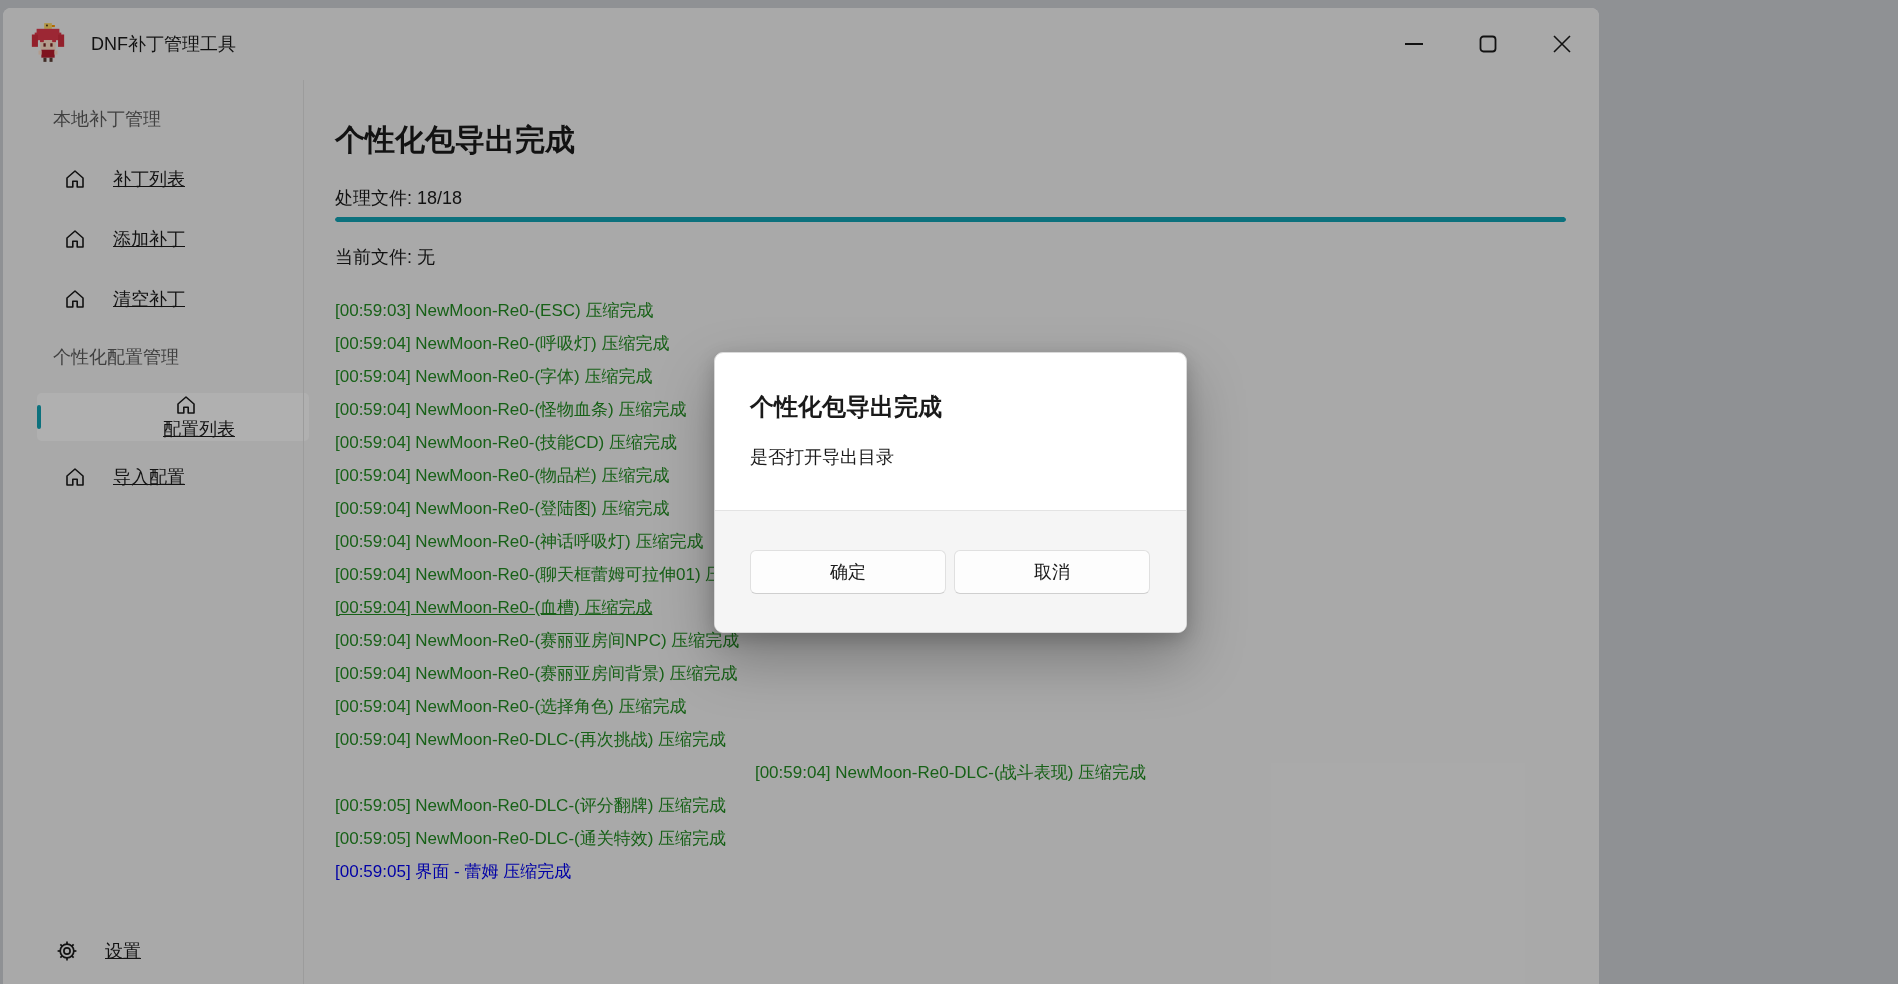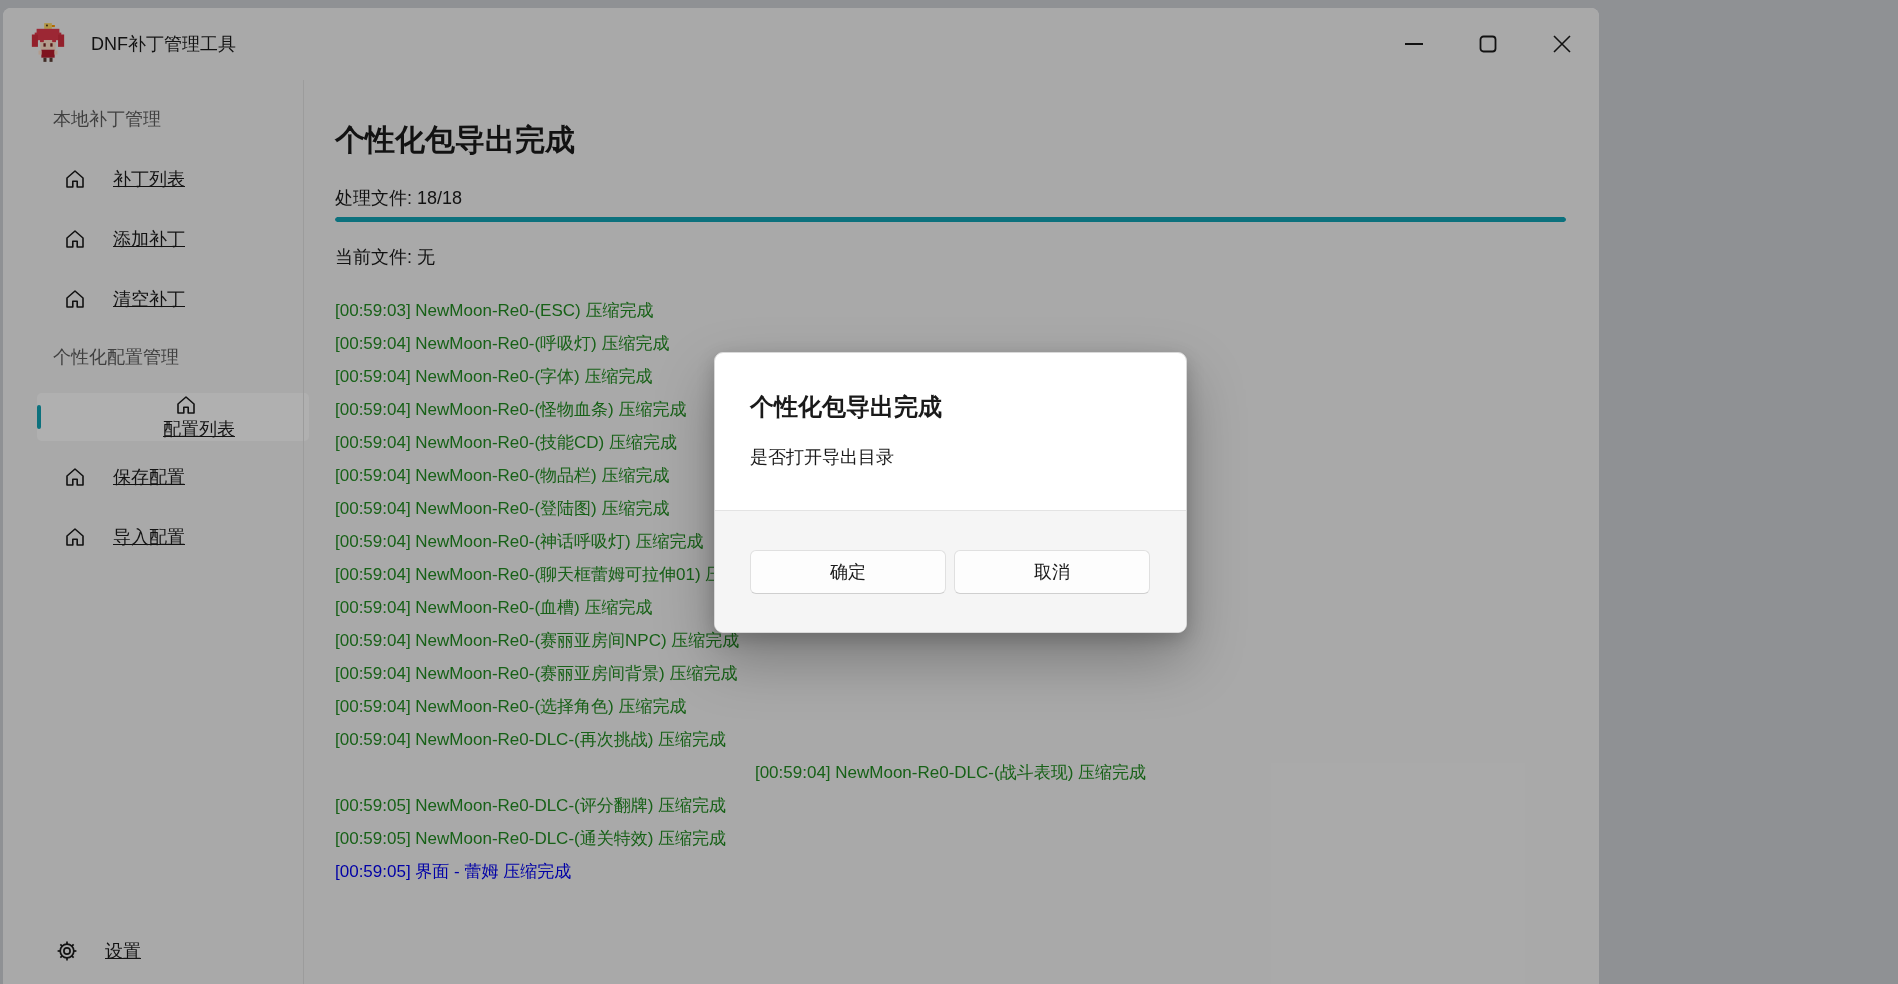--- a/index.html
+++ b/index.html
@@ -164,26 +164,20 @@
       <div class="nav-item selected">
         <svg class="house" viewBox="0 0 24 24">
             <use href="#house"></use>
           </svg>
         <span class="nav-label">配置列表</span>
       </div>
       <div class="nav-item">
         <svg class="house" viewBox="0 0 24 24">
             <use href="#house"></use>
           </svg>
-        <span class="nav-label">保存配置</span>
-      </div>
-      <div class="nav-item">
-        <svg class="house" viewBox="0 0 24 24">
-            <use href="#house"></use>
-          </svg>
         <span class="nav-label">导入配置</span>
       </div>
 
       <div class="sidebar-footer">
         <div class="nav-item" style="margin-bottom:0;">
           <svg class="house" viewBox="0 0 24 24">
               <use href="#gear"></use>
             </svg>
           <span class="nav-label">设置</span>
         </div>
@@ -202,21 +196,21 @@
       <div class="log-list">
           <div class="log-entry" style="color: rgb(34, 139, 34);">[00:59:03] NewMoon-Re0-(ESC) 压缩完成</div>
           <div class="log-entry" style="color: rgb(34, 139, 34);">[00:59:04] NewMoon-Re0-(呼吸灯) 压缩完成</div>
           <div class="log-entry" style="color: rgb(34, 139, 34);">[00:59:04] NewMoon-Re0-(字体) 压缩完成</div>
           <div class="log-entry" style="color: rgb(34, 139, 34);">[00:59:04] NewMoon-Re0-(怪物血条) 压缩完成</div>
           <div class="log-entry" style="color: rgb(34, 139, 34);">[00:59:04] NewMoon-Re0-(技能CD) 压缩完成</div>
           <div class="log-entry" style="color: rgb(34, 139, 34);">[00:59:04] NewMoon-Re0-(物品栏) 压缩完成</div>
           <div class="log-entry" style="color: rgb(34, 139, 34);">[00:59:04] NewMoon-Re0-(登陆图) 压缩完成</div>
           <div class="log-entry" style="color: rgb(34, 139, 34);">[00:59:04] NewMoon-Re0-(神话呼吸灯) 压缩完成</div>
           <div class="log-entry" style="color: rgb(34, 139, 34);">[00:59:04] NewMoon-Re0-(聊天框蕾姆可拉伸01) 压缩完成</div>
-          <div class="log-entry" style="color: rgb(34, 139, 34);">[00:59:04] NewMoon-Re0-(血槽) 压缩完成</div>
+          <div class="log-entry" style="color: rgb(34, 139, 34); text-decoration: underline;">[00:59:04] NewMoon-Re0-(血槽) 压缩完成</div>
           <div class="log-entry" style="color: rgb(34, 139, 34);">[00:59:04] NewMoon-Re0-(赛丽亚房间NPC) 压缩完成</div>
           <div class="log-entry" style="color: rgb(34, 139, 34);">[00:59:04] NewMoon-Re0-(赛丽亚房间背景) 压缩完成</div>
           <div class="log-entry" style="color: rgb(34, 139, 34);">[00:59:04] NewMoon-Re0-(选择角色) 压缩完成</div>
           <div class="log-entry" style="color: rgb(34, 139, 34);">[00:59:04] NewMoon-Re0-DLC-(再次挑战) 压缩完成</div>
           <div class="log-entry" style="color: rgb(34, 139, 34); text-align: center;">[00:59:04] NewMoon-Re0-DLC-(战斗表现) 压缩完成</div>
           <div class="log-entry" style="color: rgb(34, 139, 34);">[00:59:05] NewMoon-Re0-DLC-(评分翻牌) 压缩完成</div>
           <div class="log-entry" style="color: rgb(34, 139, 34);">[00:59:05] NewMoon-Re0-DLC-(通关特效) 压缩完成</div>
           <div class="log-entry" style="color: rgb(0, 0, 238);">[00:59:05] 界面 - 蕾姆 压缩完成</div>
         </div>
 

